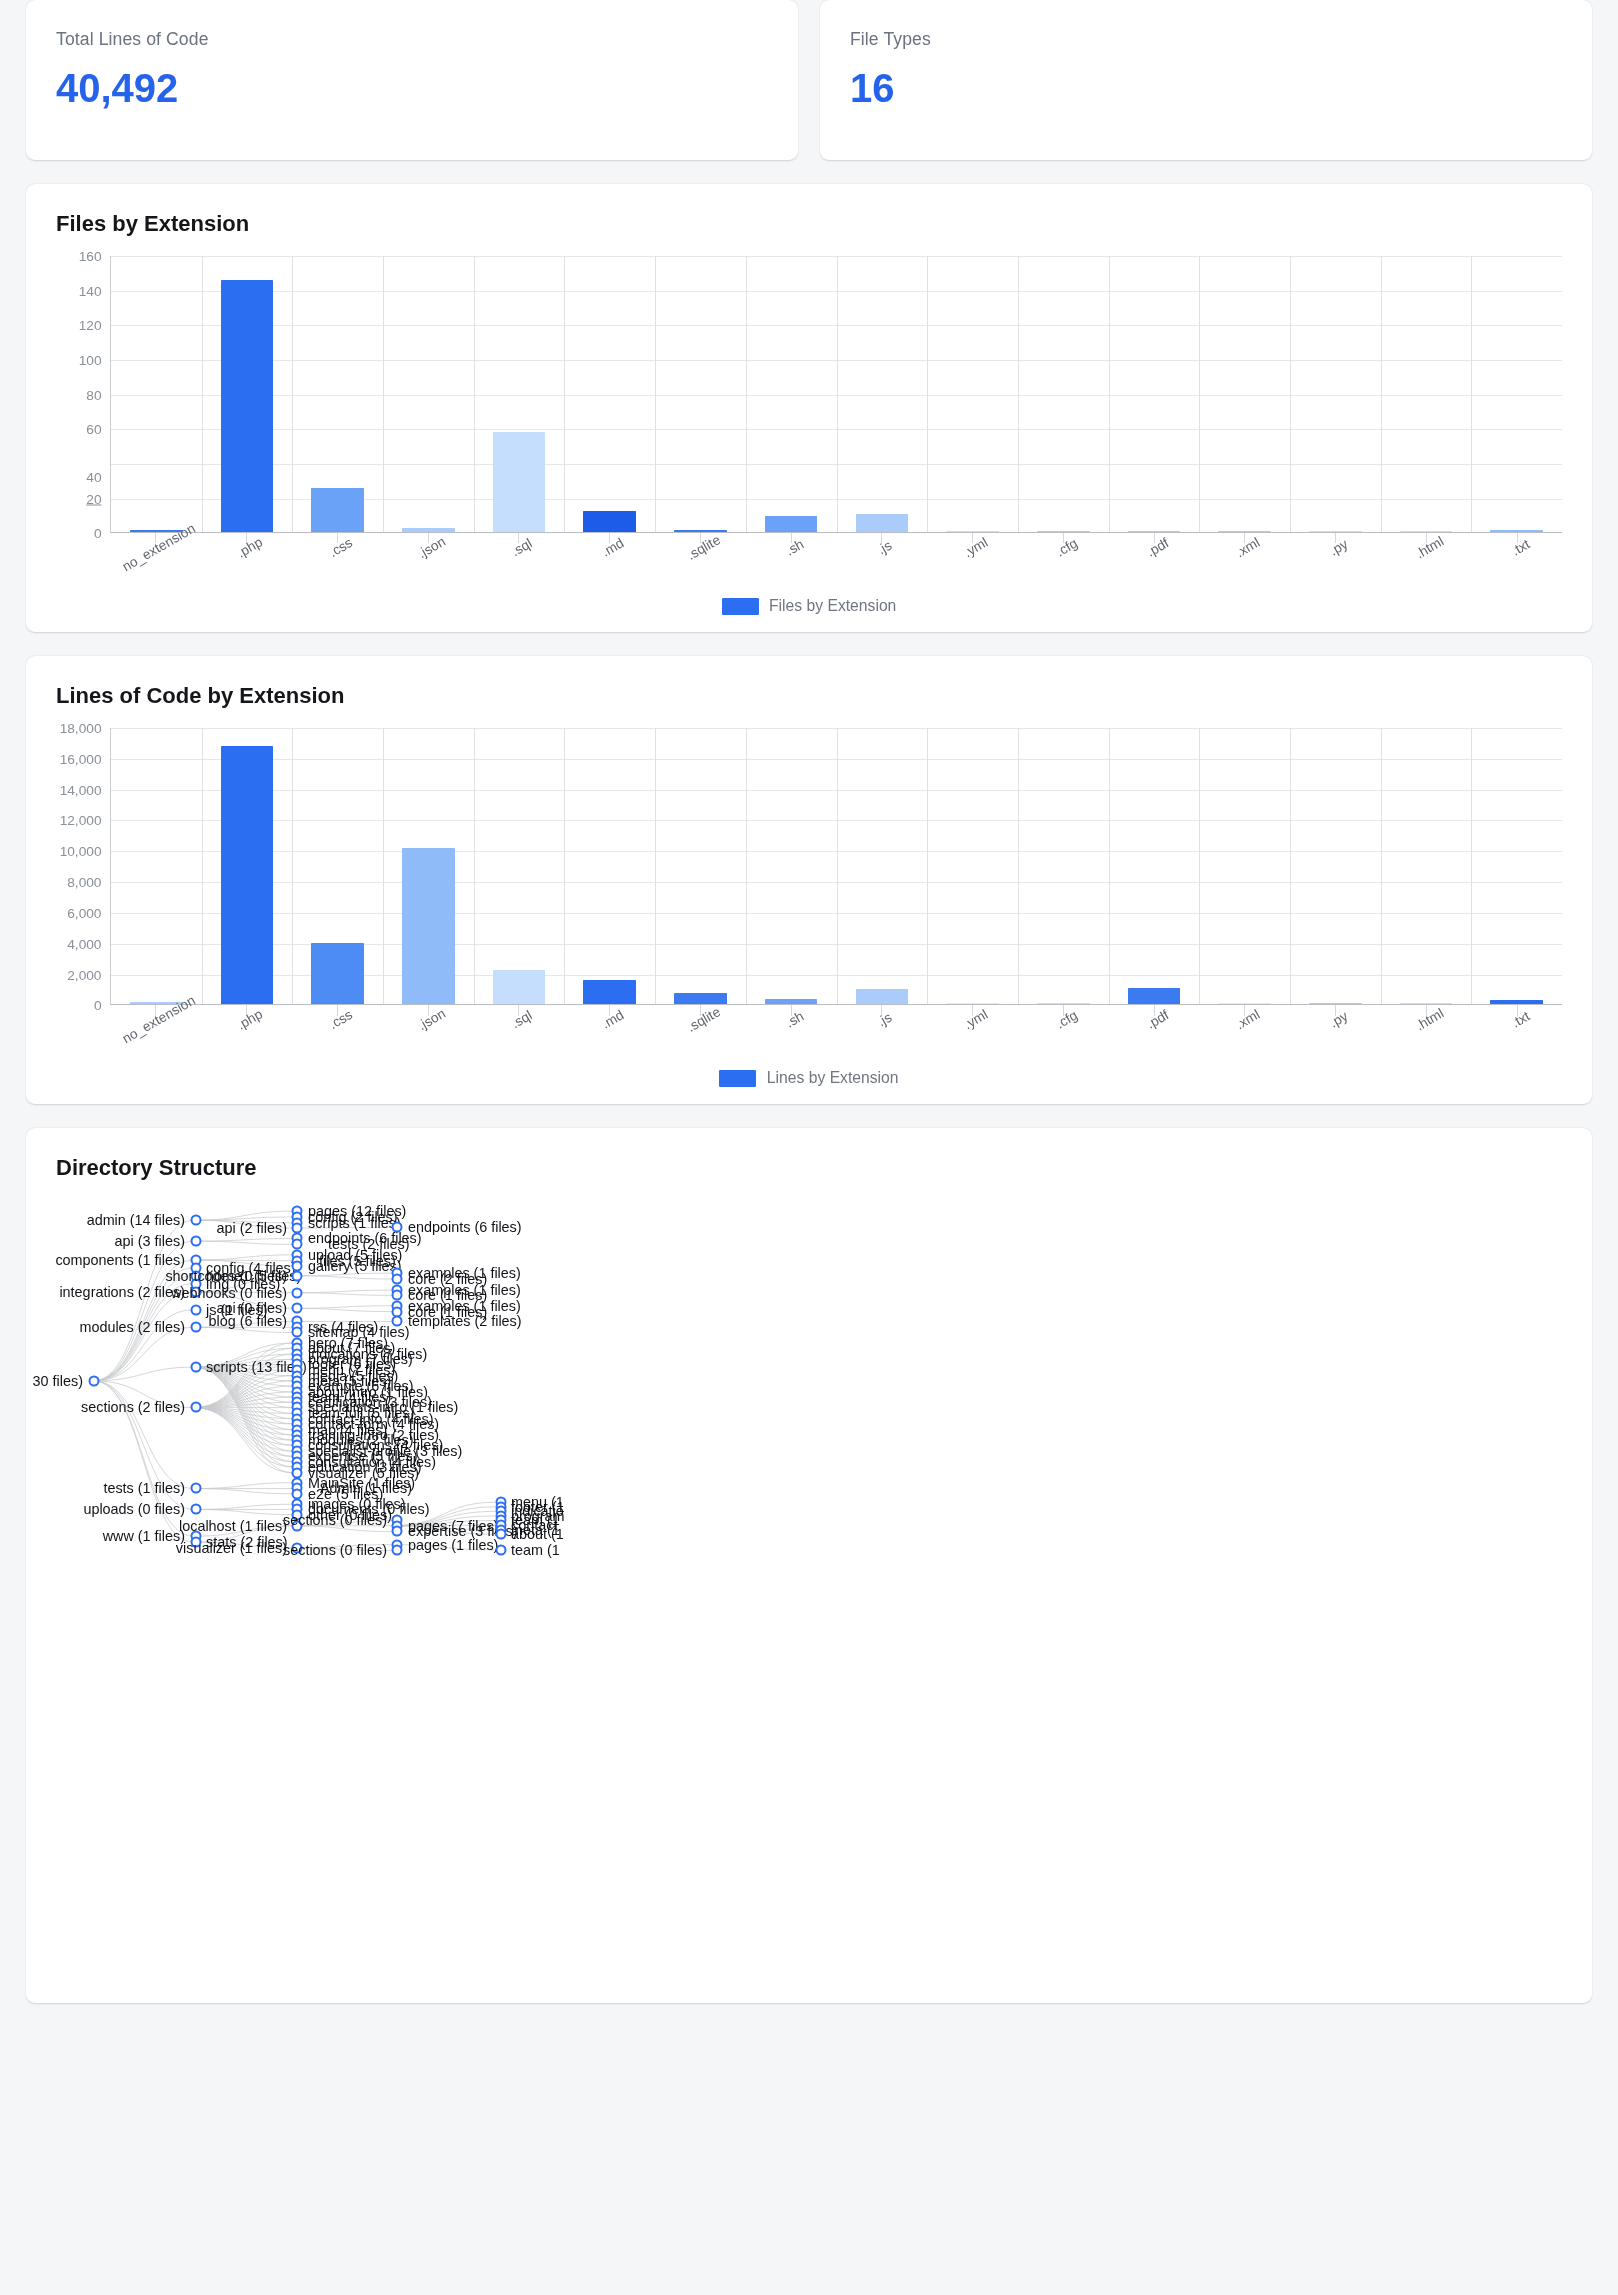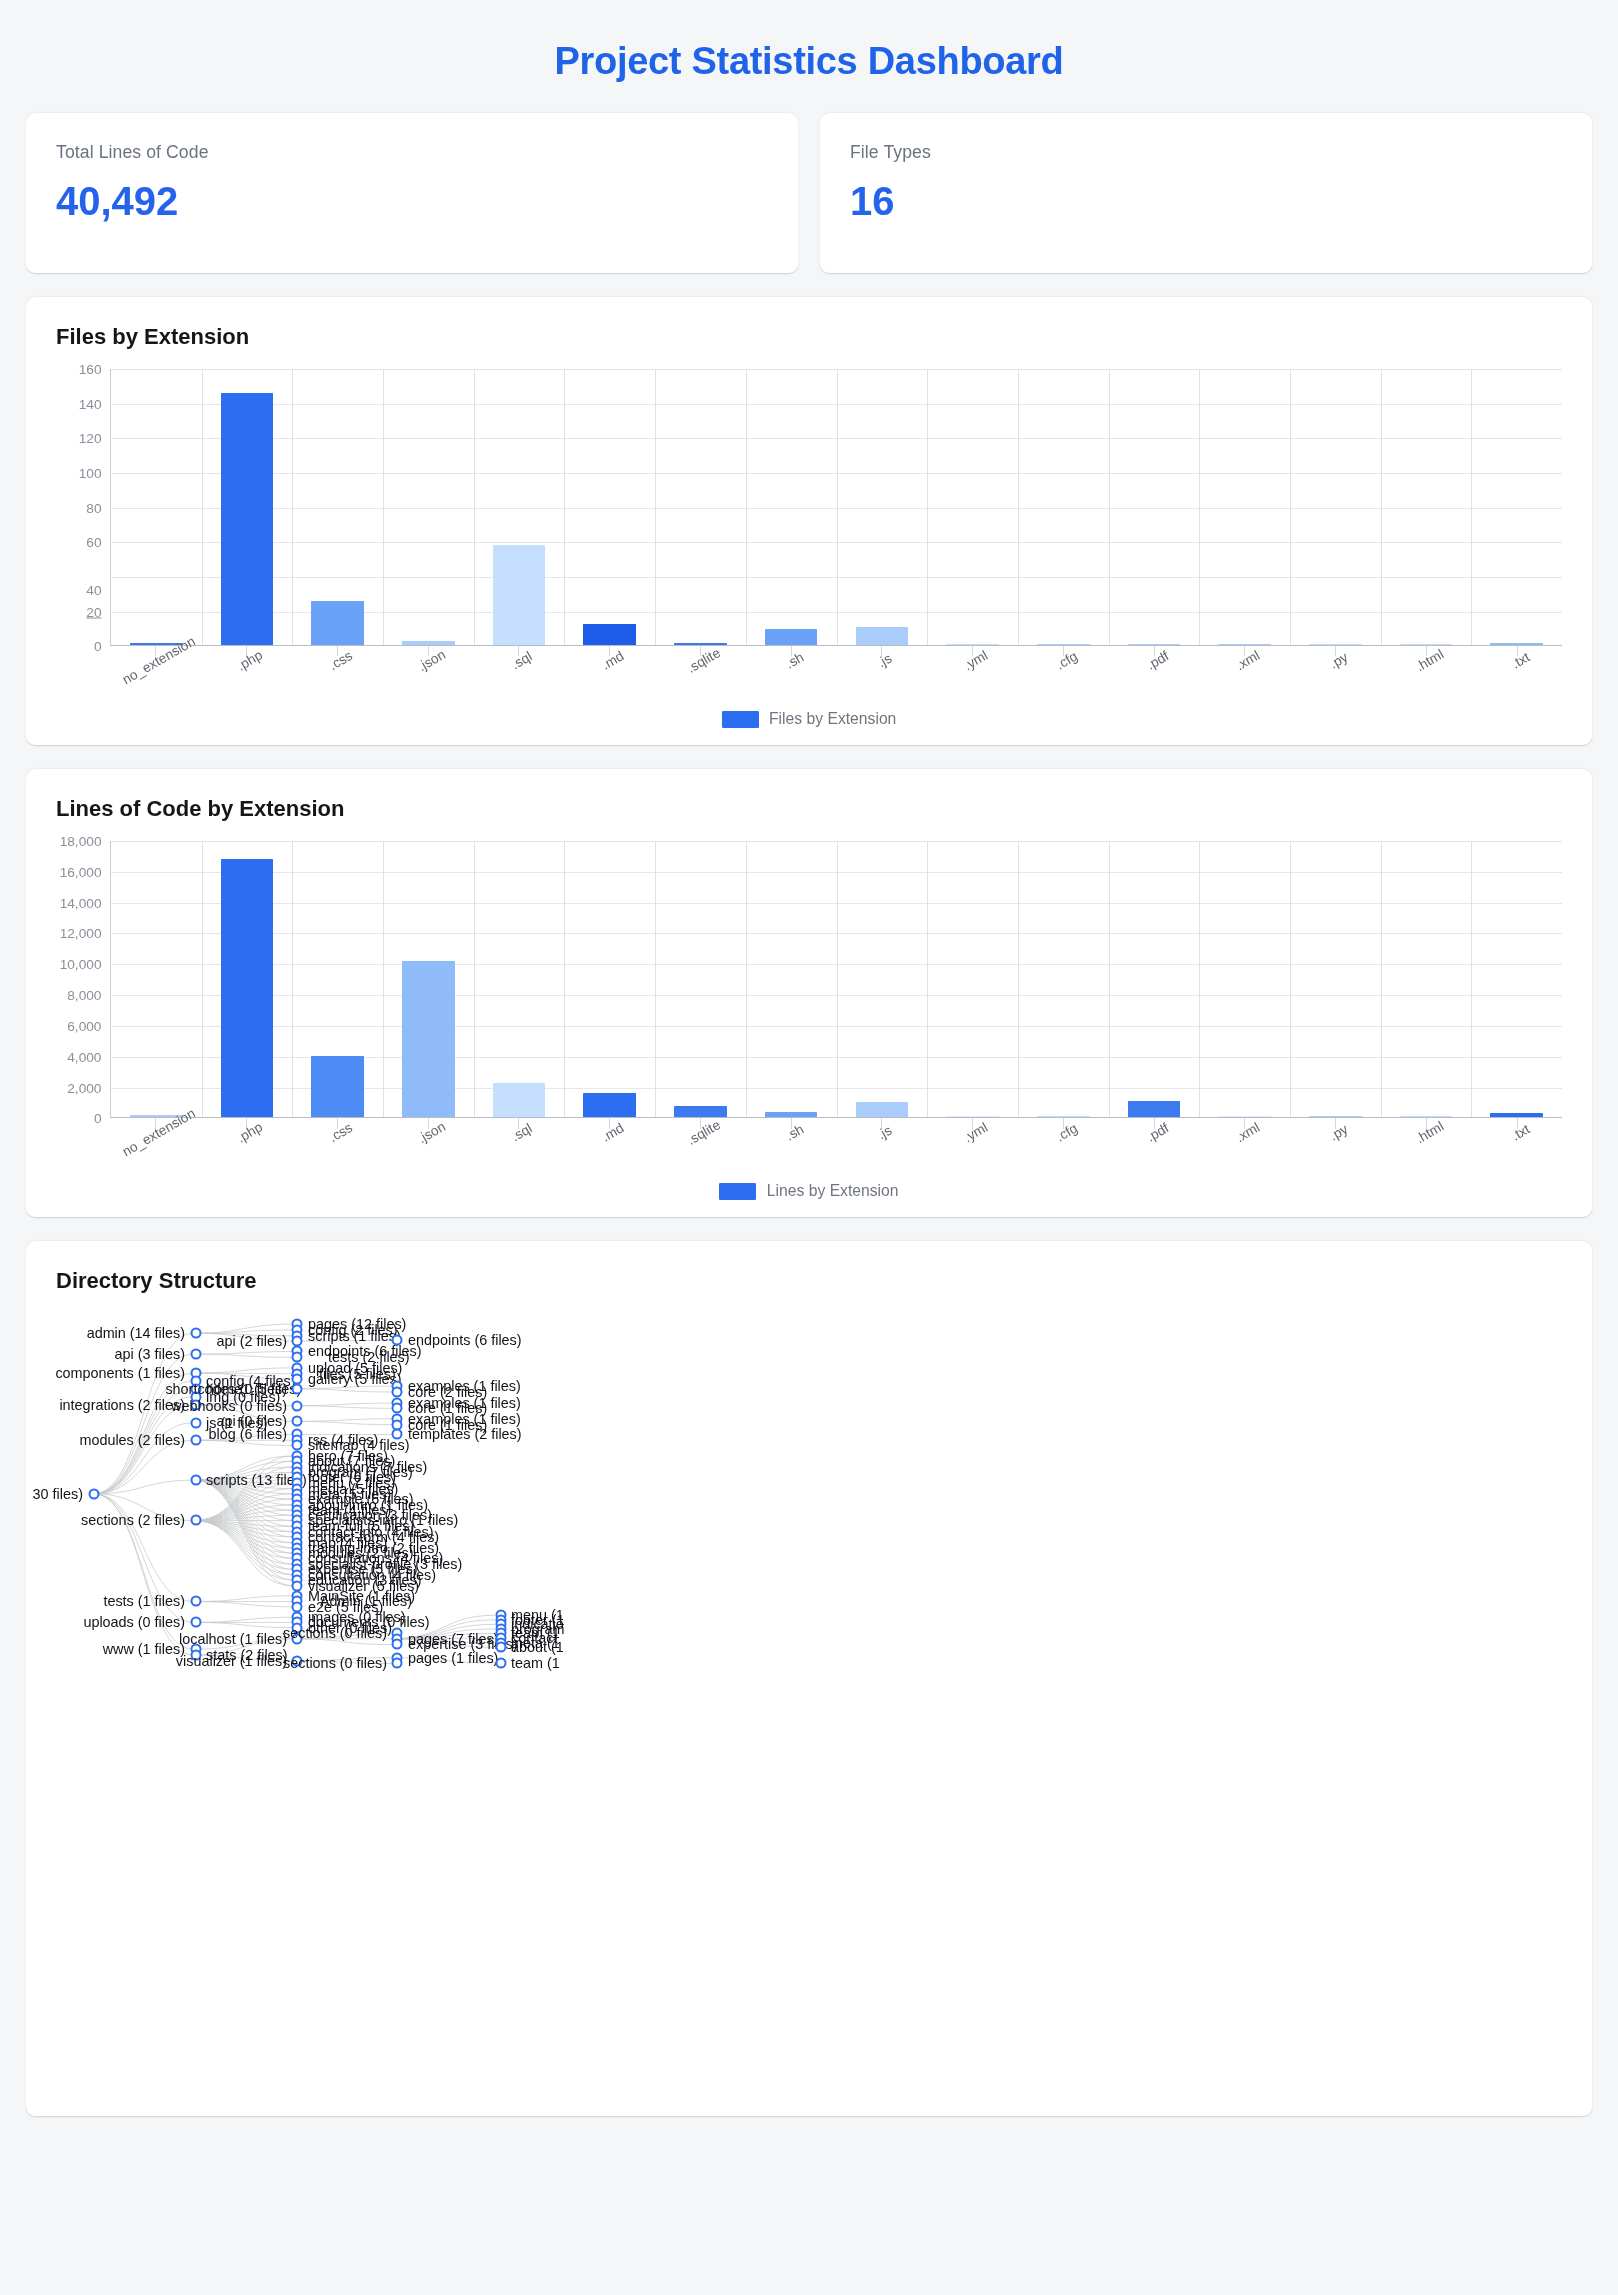--- a/index.html
+++ b/index.html
@@ -96,21 +96,20 @@
     transform: translateY(-50%);
   }
   .node-label.right { margin-left: 0; }
   .node-label.left { transform: translate(-100%, -50%); }
 </style>
 </head>
 <body>
 
 <div class="page">
 
-  <h1 class="dash-title">Project Statistics Dashboard</h1>
 
   <div class="stats-row">
     <div class="stat-card">
       <div class="stat-label">Total Lines of Code</div>
       <div class="stat-value">40,492</div>
     </div>
     <div class="stat-card">
       <div class="stat-label">File Types</div>
       <div class="stat-value">16</div>
     </div>

